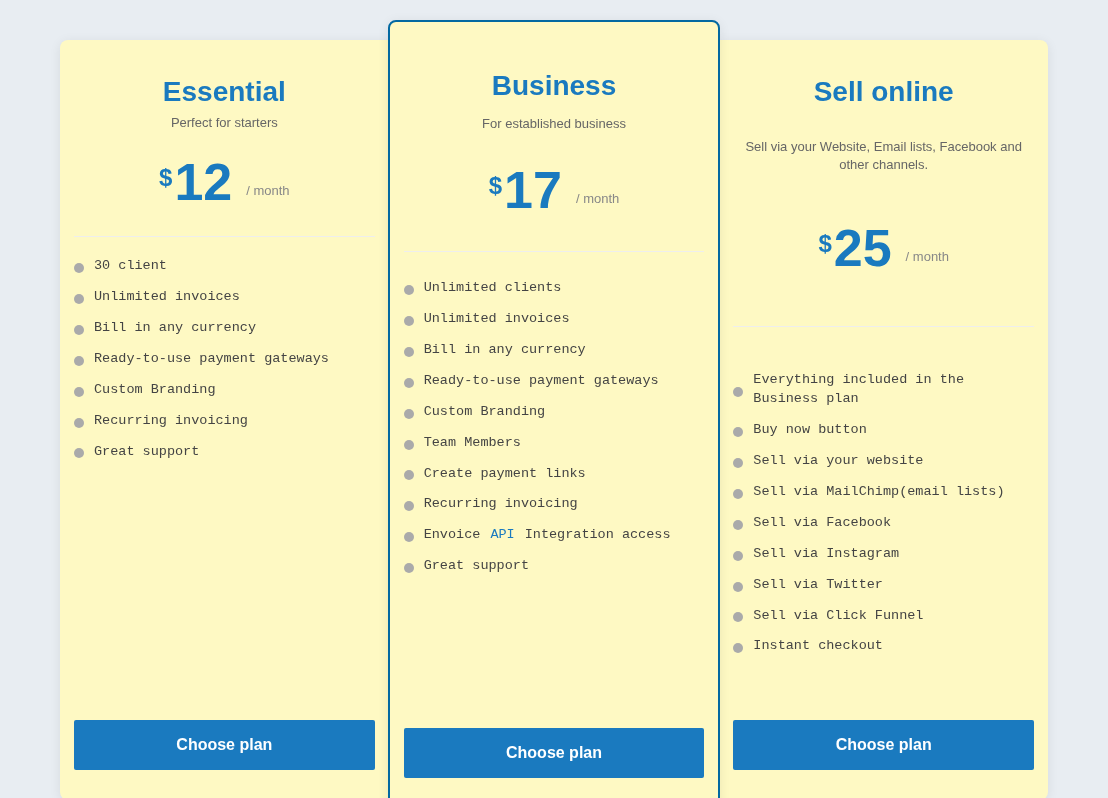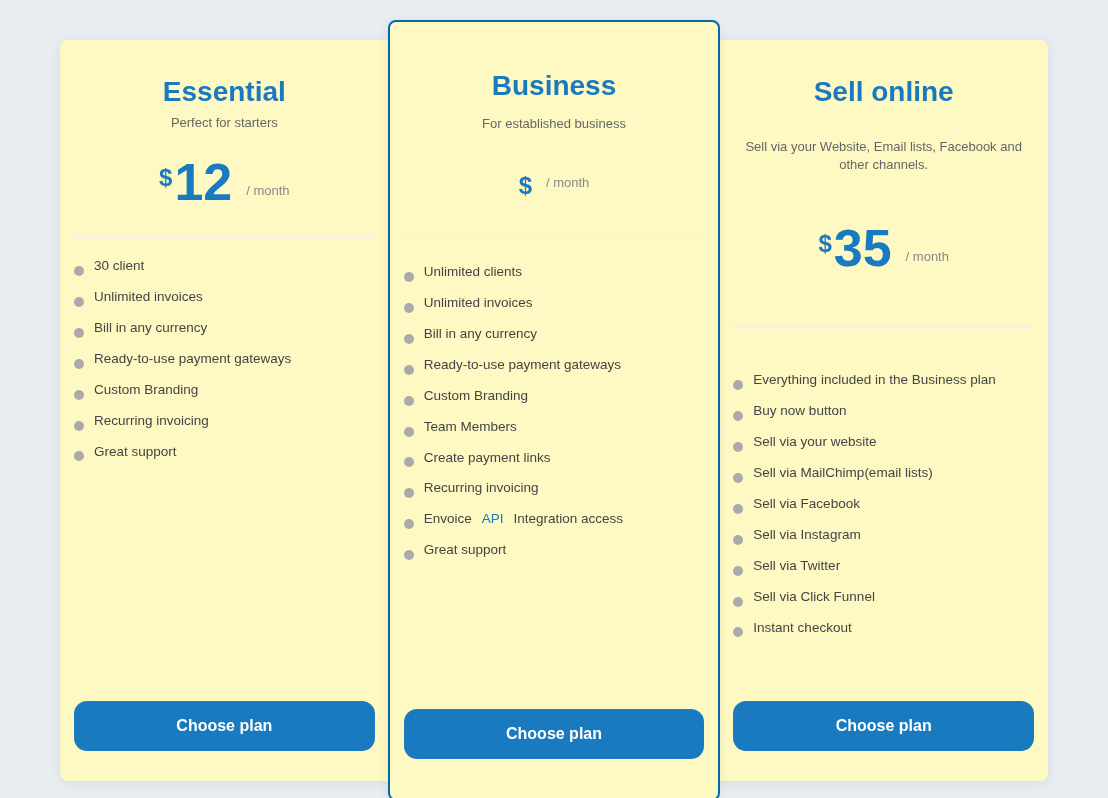--- a/index.html
+++ b/index.html
@@ -90,46 +90,47 @@
       margin-bottom: 10px;
       margin-left: 12px;
     }
     .features-list {
       list-style: none;
       flex: 1;
       margin-bottom: 28px;
     }
     .features-list li {
       display: flex;
-      align-items: flex-end;
+      align-items: center;
       gap: 10px;
       font-size: 13.5px;
       color: #444;
       margin-bottom: 12px;
       line-height: 1.4;
+      font-family: Liberation Mono, monospace;
     }
     .bullet {
       width: 10px;
       height: 10px;
       border-radius: 50%;
       background: #aaa;
       flex-shrink: 0;
       margin-top: 3px;
     }
     .api-link {
       color: #1a7abf;
     }
     .choose-btn {
       display: block;
       width: 100%;
       padding: 16px;
       background: #1a7abf;
       color: #fff;
       border: none;
-      border-radius: 13px;
+      border-radius: 2px;
       font-size: 16px;
       font-weight: bold;
       cursor: pointer;
       text-align: center;
       margin-top: auto;
     }
     .divider {
       border: none;
       border-top: 1px solid #eee;
       margin-bottom: 20px;
@@ -157,20 +158,21 @@
         <li><span class="bullet"></span>Recurring invoicing</li>
         <li><span class="bullet"></span>Great support</li>
       </ul>
       <button class="choose-btn">Choose plan</button>
     </div>
     <div class="plan-card featured">
       <div class="plan-title">Business</div>
       <div class="plan-subtitle">For established business</div>
       <div class="price-block">
         <span class="price-dollar">$</span>
+        <span class="price-amount">17</span>
         <span class="price-period">/ month</span>
       </div>
       <hr class="divider">
       <ul class="features-list">
         <li><span class="bullet"></span>Unlimited clients</li>
         <li><span class="bullet"></span>Unlimited invoices</li>
         <li><span class="bullet"></span>Bill in any currency</li>
         <li><span class="bullet"></span>Ready-to-use payment gateways</li>
         <li><span class="bullet"></span>Custom Branding</li>
         <li><span class="bullet"></span>Team Members</li>
@@ -179,21 +181,21 @@
         <li><span class="bullet"></span>Envoice <span class="api-link">API</span> Integration access</li>
         <li><span class="bullet"></span>Great support</li>
       </ul>
       <button class="choose-btn">Choose plan</button>
     </div>
     <div class="plan-card">
       <div class="plan-title">Sell online</div>
       <div class="plan-subtitle">Sell via your Website, Email lists, Facebook and other channels.</div>
       <div class="price-block">
         <span class="price-dollar">$</span>
-        <span class="price-amount">35</span>
+        <span class="price-amount">25</span>
         <span class="price-period">/ month</span>
       </div>
       <hr class="divider">
       <ul class="features-list">
         <li><span class="bullet"></span>Everything included in the Business plan</li>
         <li><span class="bullet"></span>Buy now button</li>
         <li><span class="bullet"></span>Sell via your website</li>
         <li><span class="bullet"></span>Sell via MailChimp(email lists)</li>
         <li><span class="bullet"></span>Sell via Facebook</li>
         <li><span class="bullet"></span>Sell via Instagram</li>

